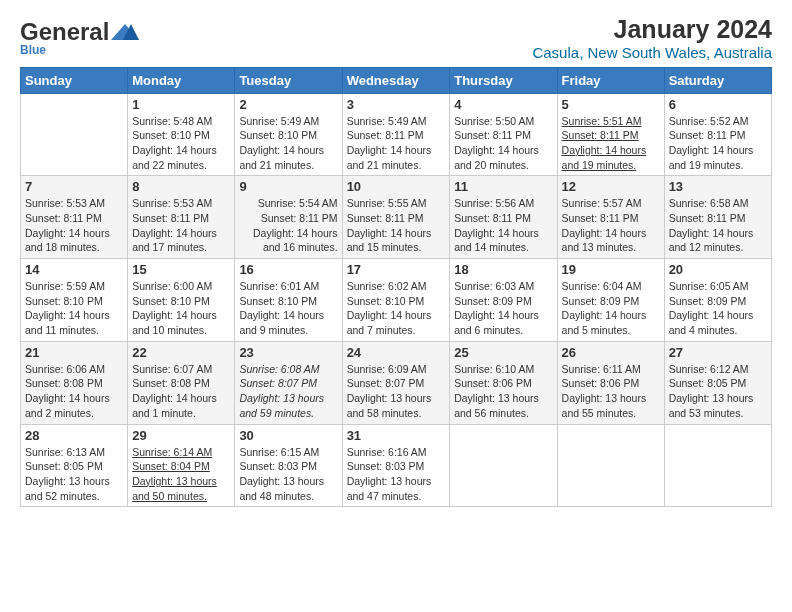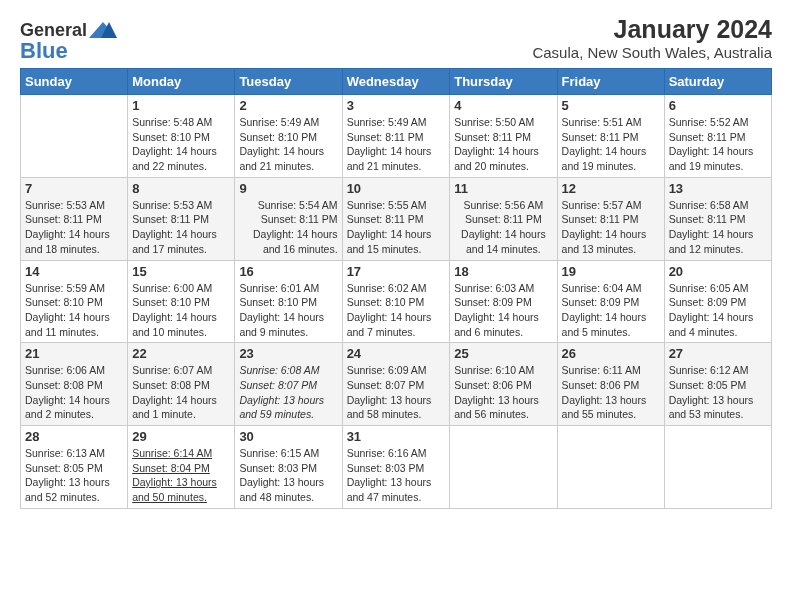--- a/index.html
+++ b/index.html
@@ -16,27 +16,27 @@
       justify-content: space-between;
       margin-bottom: 6px;
     }
     .logo {
       display: flex;
       flex-direction: column;
       align-items: flex-start;
       margin-top: 4px;
     }
     .logo-general {
-      font-size: 18px;
+      font-size: 24px;
       font-weight: bold;
       color: #333;
       line-height: 1;
     }
     .logo-blue {
-      font-size: 22px;
+      font-size: 12px;
       font-weight: bold;
       color: #3a7bbf;
       line-height: 1;
     }
     .logo-icon {
       width: 28px;
       height: 20px;
       display: inline-block;
     }
     .logo-top-row {
@@ -48,21 +48,21 @@
       text-align: right;
     }
     .title-area h1 {
       font-size: 25px;
       font-weight: bold;
       color: #333;
       line-height: 1.1;
     }
     .title-area h2 {
       font-size: 15px;
-      color: #404040;
+      color: #0369a1;
       font-weight: normal;
     }
     .calendar {
       width: 100%;
       border-collapse: collapse;
       font-size: 11px;
     }
     .calendar th {
       background: #3a7bbf;
       color: #fff;
@@ -155,21 +155,21 @@
         </td>
         <td>
           <span class="day-number">4</span>
           <div class="day-info" style="white-space: pre-line;">Sunrise: 5:50 AM
 Sunset: 8:11 PM
 Daylight: 14 hours
 and 20 minutes.</div>
         </td>
         <td>
           <span class="day-number">5</span>
-          <div class="day-info" style="white-space: pre-line;">Sunrise: 5:51 AM
+          <div class="day-info" style="white-space: pre-line; text-decoration: underline;">Sunrise: 5:51 AM
 Sunset: 8:11 PM
 Daylight: 14 hours
 and 19 minutes.</div>
         </td>
         <td>
           <span class="day-number">6</span>
           <div class="day-info" style="white-space: pre-line;">Sunrise: 5:52 AM
 Sunset: 8:11 PM
 Daylight: 14 hours
 and 19 minutes.</div>
@@ -199,21 +199,21 @@
         </td>
         <td>
           <span class="day-number">10</span>
           <div class="day-info" style="white-space: pre-line;">Sunrise: 5:55 AM
 Sunset: 8:11 PM
 Daylight: 14 hours
 and 15 minutes.</div>
         </td>
         <td>
           <span class="day-number">11</span>
-          <div class="day-info" style="white-space: pre-line; text-align: center;">Sunrise: 5:56 AM
+          <div class="day-info" style="white-space: pre-line;">Sunrise: 5:56 AM
 Sunset: 8:11 PM
 Daylight: 14 hours
 and 14 minutes.</div>
         </td>
         <td>
           <span class="day-number">12</span>
           <div class="day-info" style="white-space: pre-line;">Sunrise: 5:57 AM
 Sunset: 8:11 PM
 Daylight: 14 hours
 and 13 minutes.</div>

